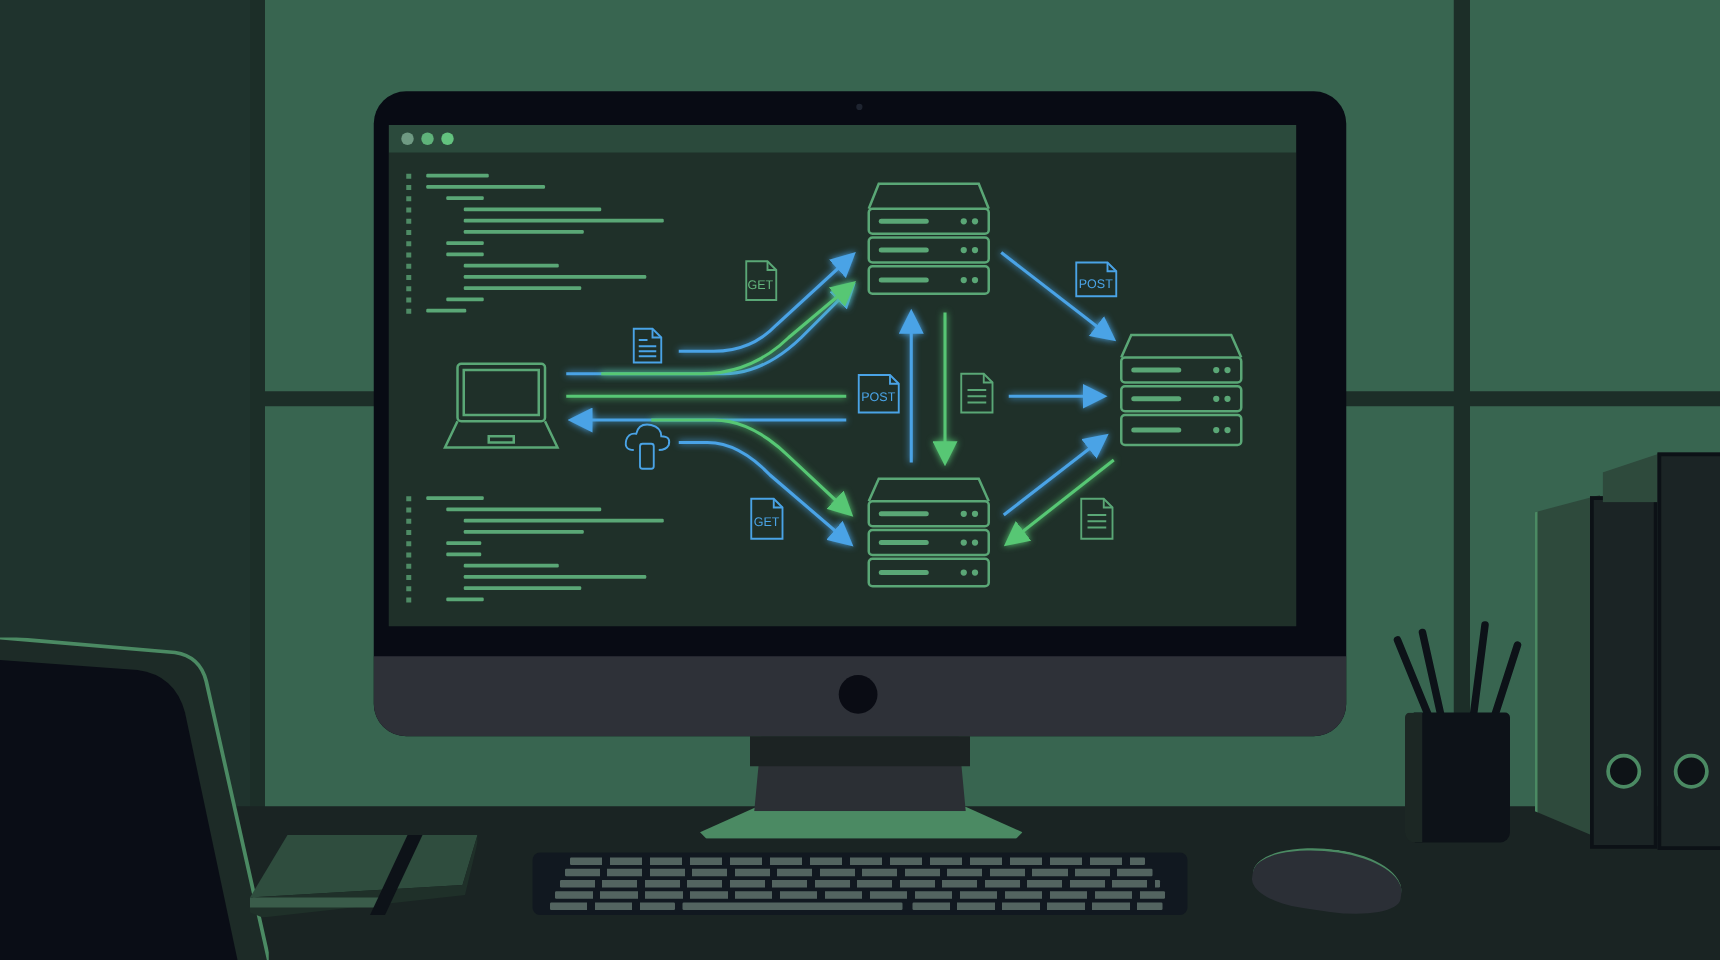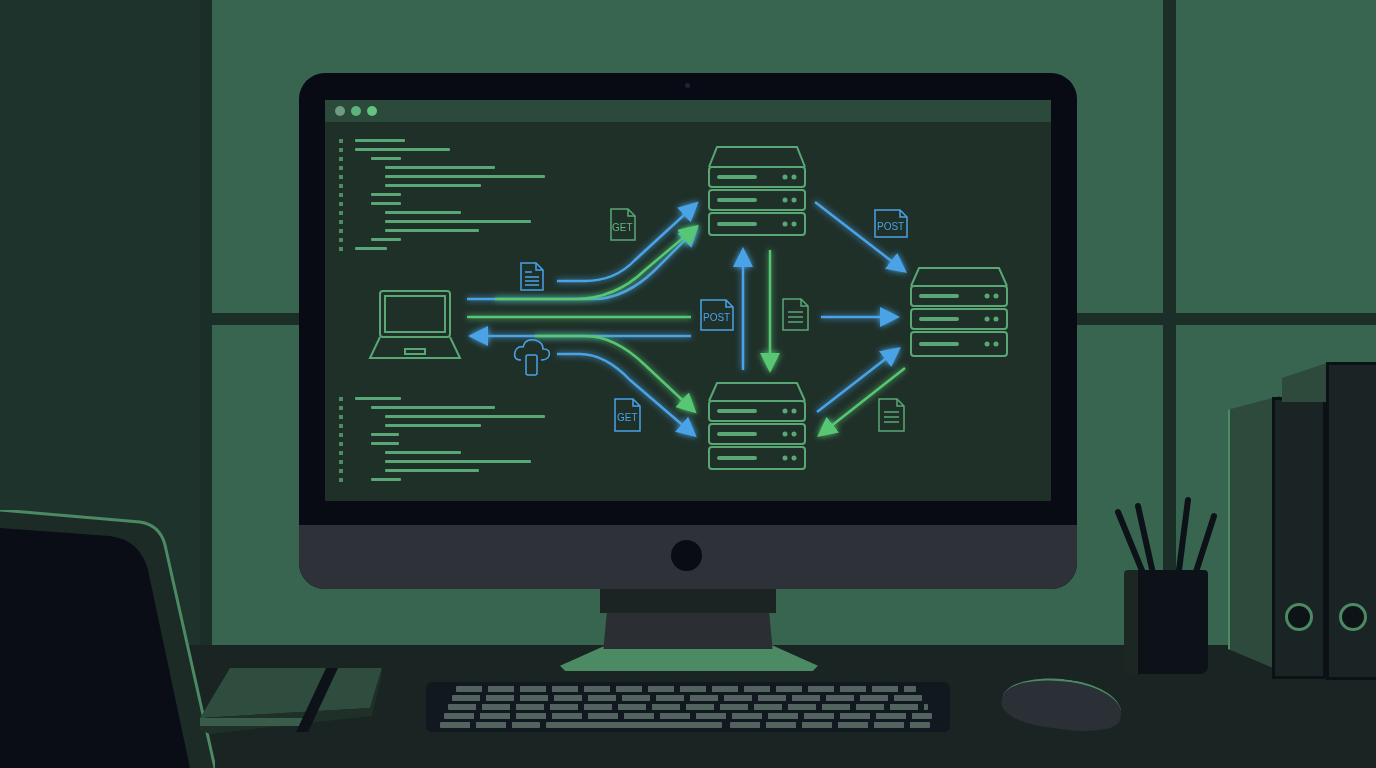--- a/index.html
+++ b/index.html
@@ -8,21 +8,21 @@
   
   #wall-left{left:0;top:0;width:200px;height:650px;background:#1f332d;}
   #window-frame{left:200px;top:0;width:1176px;height:650px;background:#1c2e28;}
   .pane{background:#386550;}
   
   #desk{left:0;top:645px;width:1376px;height:123px;background:#1a2423;}
   
   #monitor{left:299px;top:73px;width:778px;height:516px;background:#080b14;border-radius:26px;overflow:hidden;}
   #chin{left:0;top:452px;width:778px;height:64px;background:#2e3138;}
   #camera{left:386px;top:10px;width:5px;height:5px;border-radius:50%;background:#1e2430;}
-  #screen{left:26px;top:27px;width:726px;height:401px;background:#1f3029;overflow:hidden;}
+  #screen{left:12px;top:27px;width:726px;height:401px;background:#1f3029;overflow:hidden;}
   #titlebar{left:0;top:0;width:726px;height:22px;background:#2b4a3c;}
   .tl{width:10px;height:10px;border-radius:50%;top:6px;}
   
   #stand{left:594px;top:589px;width:188px;height:60px;background:#2b2f34;clip-path:polygon(8% 0,92% 0,95% 100%,5% 100%);}
   #stand-shade{left:600px;top:589px;width:176px;height:24px;background:#1c2323;}
   #stand-base{left:560px;top:645px;width:258px;height:26px;background:#4b8a63;clip-path:polygon(18% 0,82% 0,100% 80%,98% 100%,2% 100%,0 80%);}
   
   #keyboard{left:426px;top:682px;width:524px;height:50px;background:#111820;border-radius:6px;transform:skewX(0deg);}
   .key{position:absolute;height:6px;background:#536460;border-radius:1px;}
   

